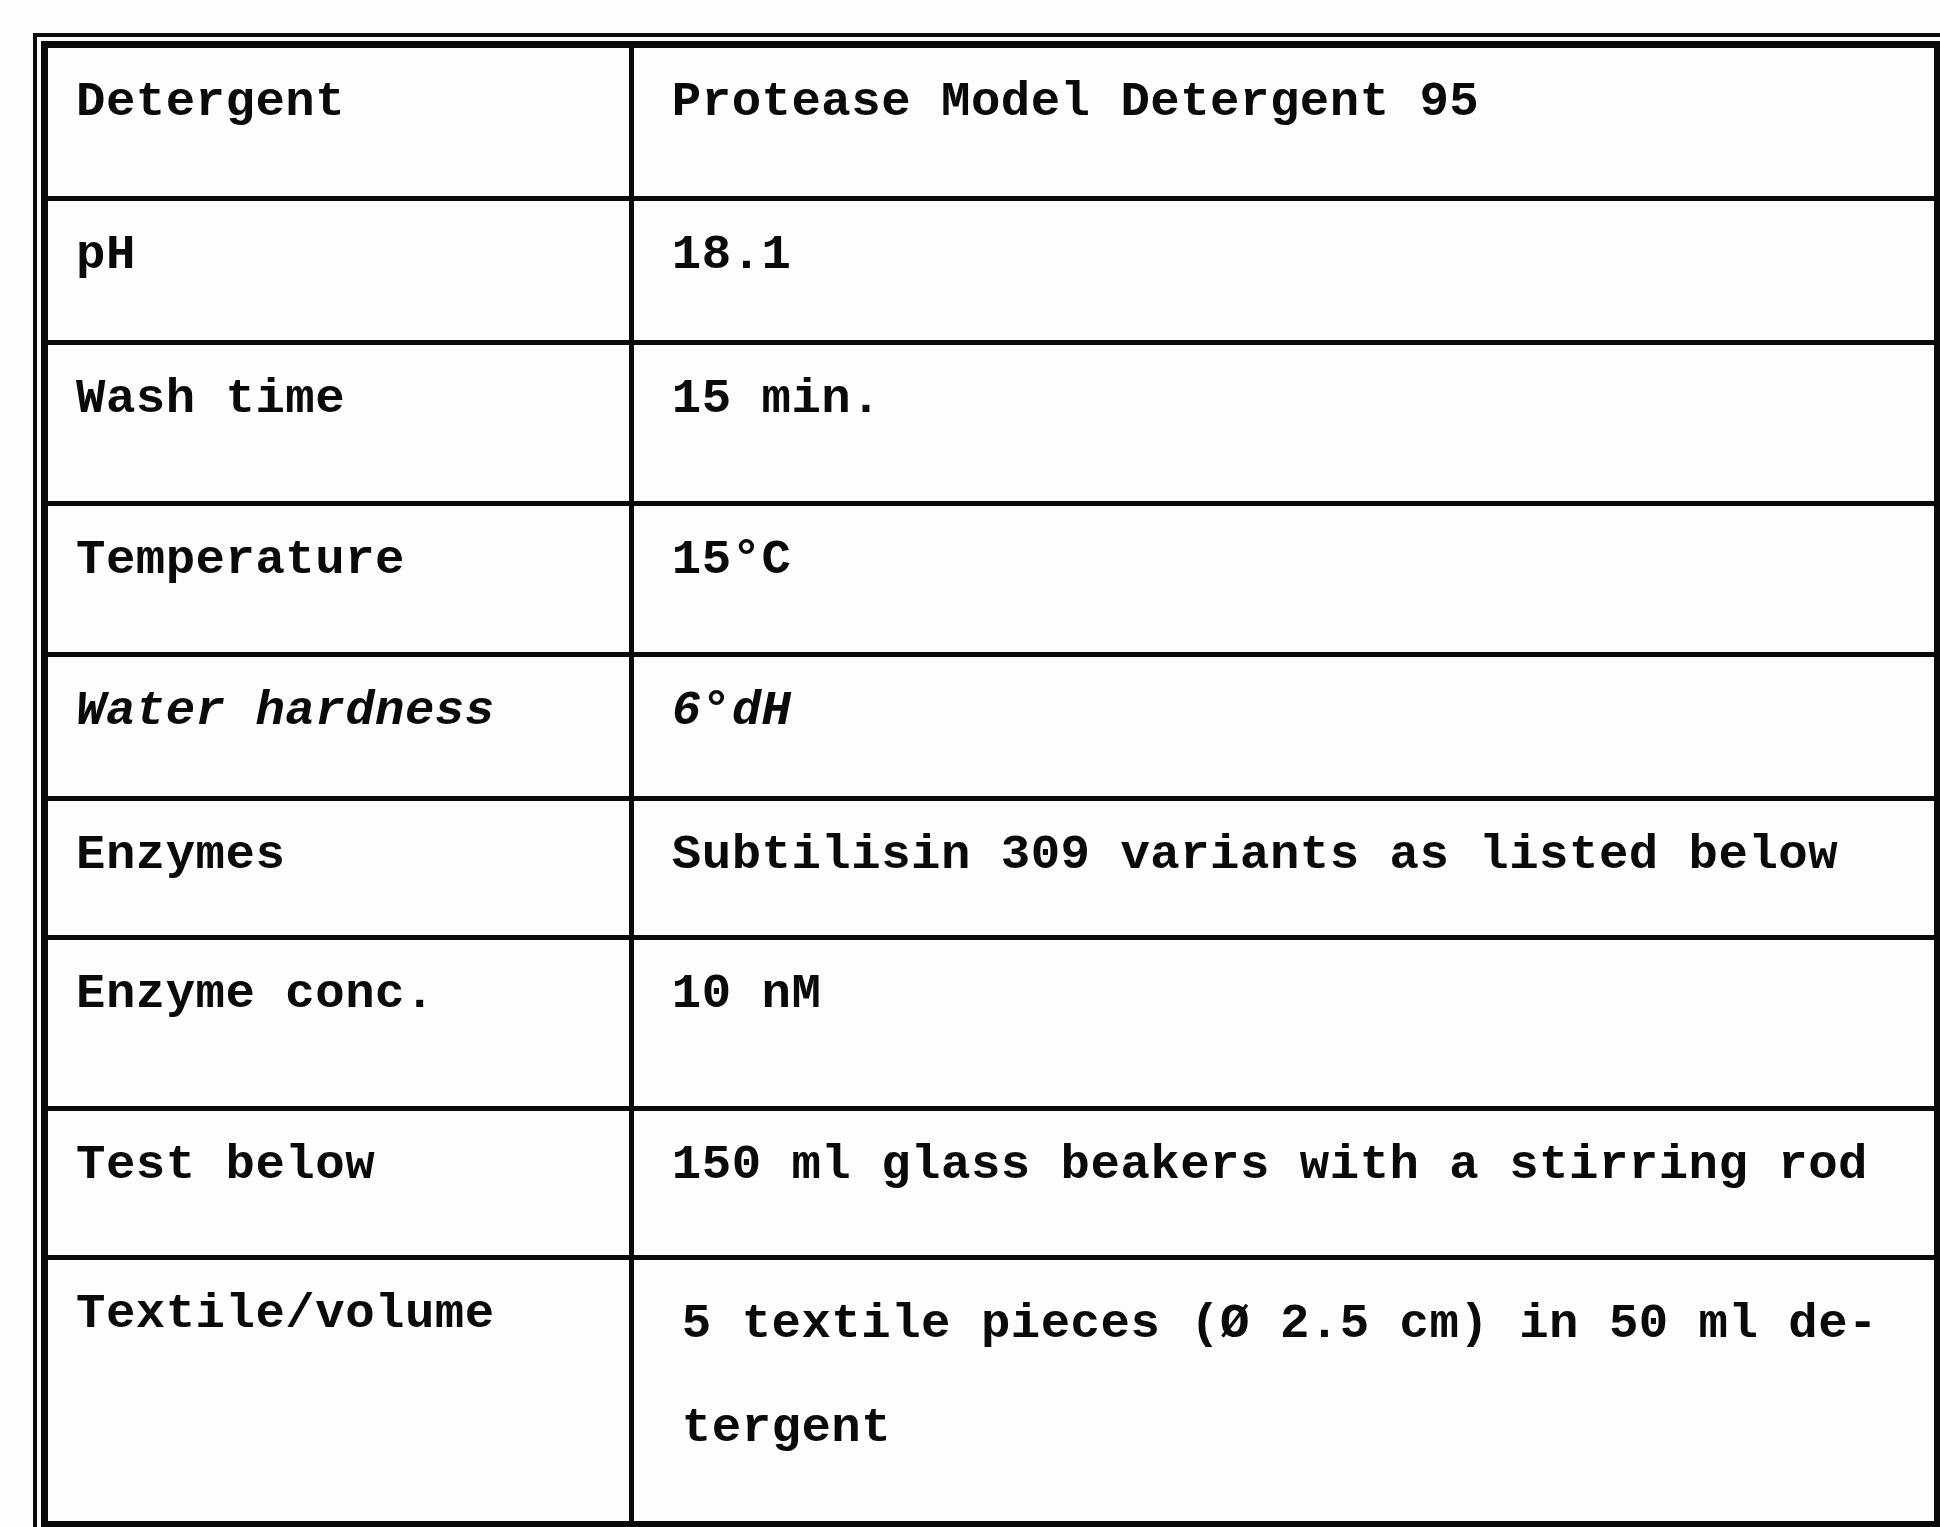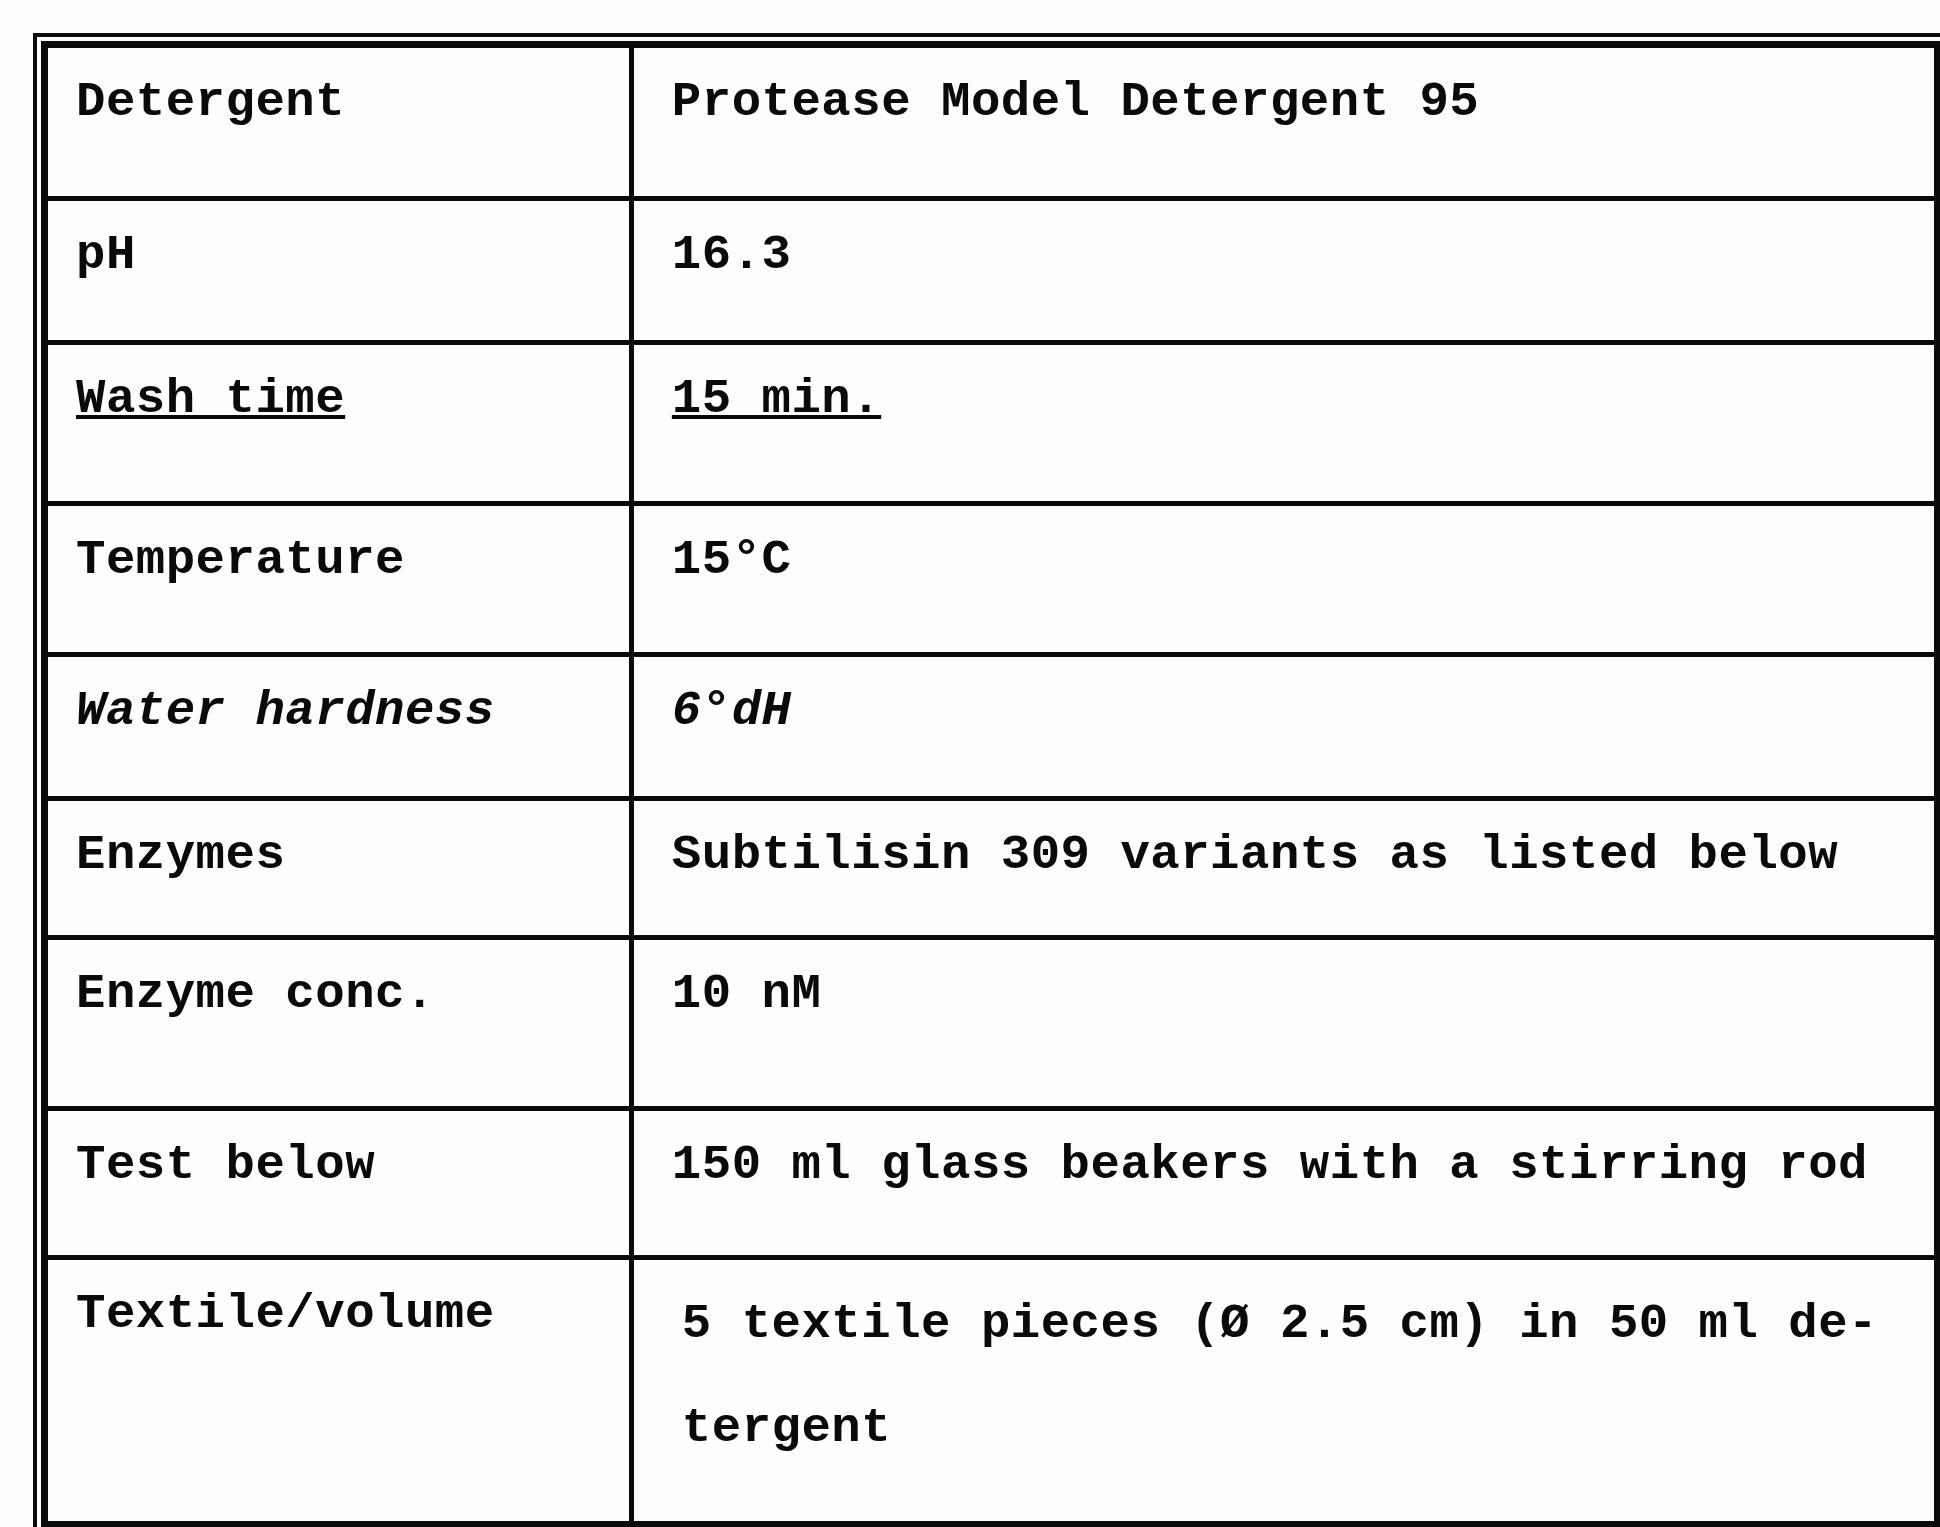--- a/index.html
+++ b/index.html
@@ -43,21 +43,21 @@
     line-height:1.72;
     letter-spacing:0.5px;
     white-space:nowrap;
     overflow:hidden;
   }
   td.value-cell{ padding-left:38px; }
   
   tr.r0 { height:131px; }
   tr.r1 { height:126px; }
   tr.r2 { height:122px; }
-  tr.r3 { height:137px;text-decoration:underline; }
+  tr.r3 { height:137px; }
   tr.r4 { height:128px; }
   tr.r5 { height:122px;font-style:italic; }
   tr.r6 { height:118px; }
   tr.r7 { height:145px; }
   tr.r8 { height:127px; }
   tr.r9 { height:191px; }
   tr.r10{ height:139px; }
 </style>
 </head>
 <body>
@@ -69,21 +69,21 @@
           <col class="c-label">
           <col class="c-value">
         </colgroup>
       <tbody>
         <tr class="r0">
           <td class="label-cell">Detergent</td>
           <td class="value-cell">Protease Model Detergent 95</td>
         </tr>
         <tr class="r2">
           <td class="label-cell">pH</td>
-          <td class="value-cell">16.3</td>
+          <td class="value-cell">18.1</td>
         </tr>
         <tr class="r3">
           <td class="label-cell">Wash time</td>
           <td class="value-cell">15 min.</td>
         </tr>
         <tr class="r4">
           <td class="label-cell">Temperature</td>
           <td class="value-cell">15°C</td>
         </tr>
         <tr class="r5">

